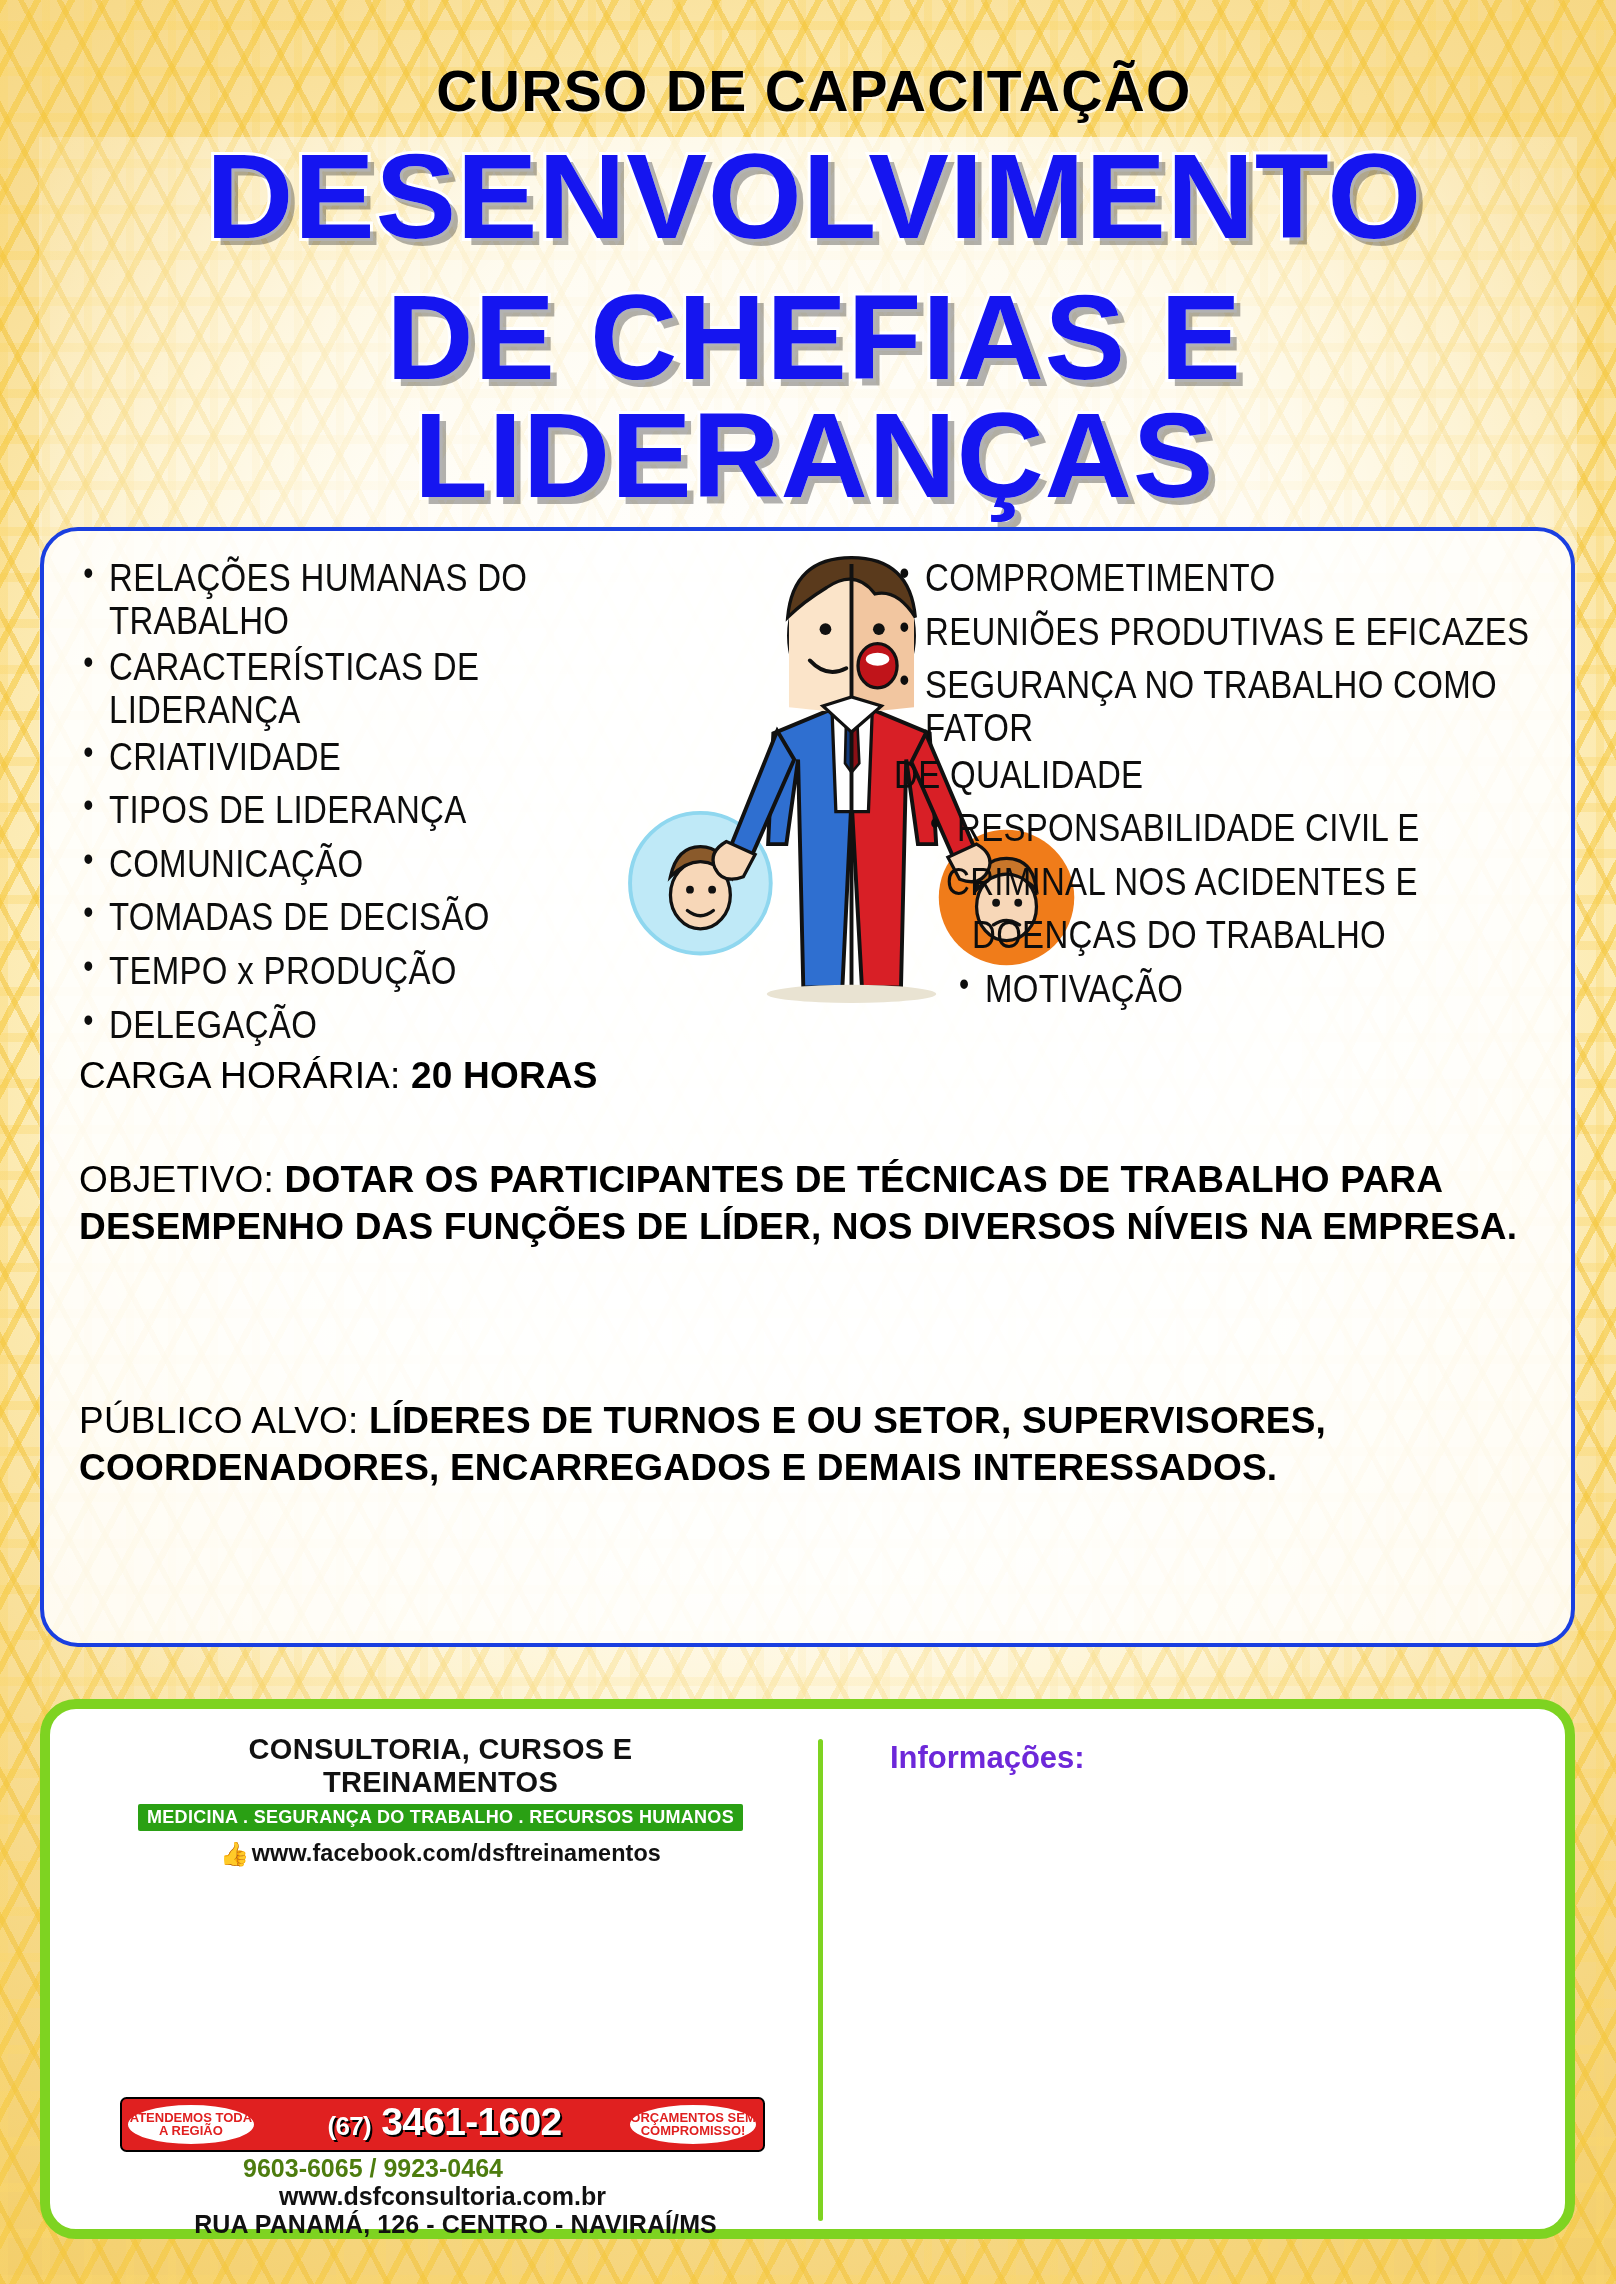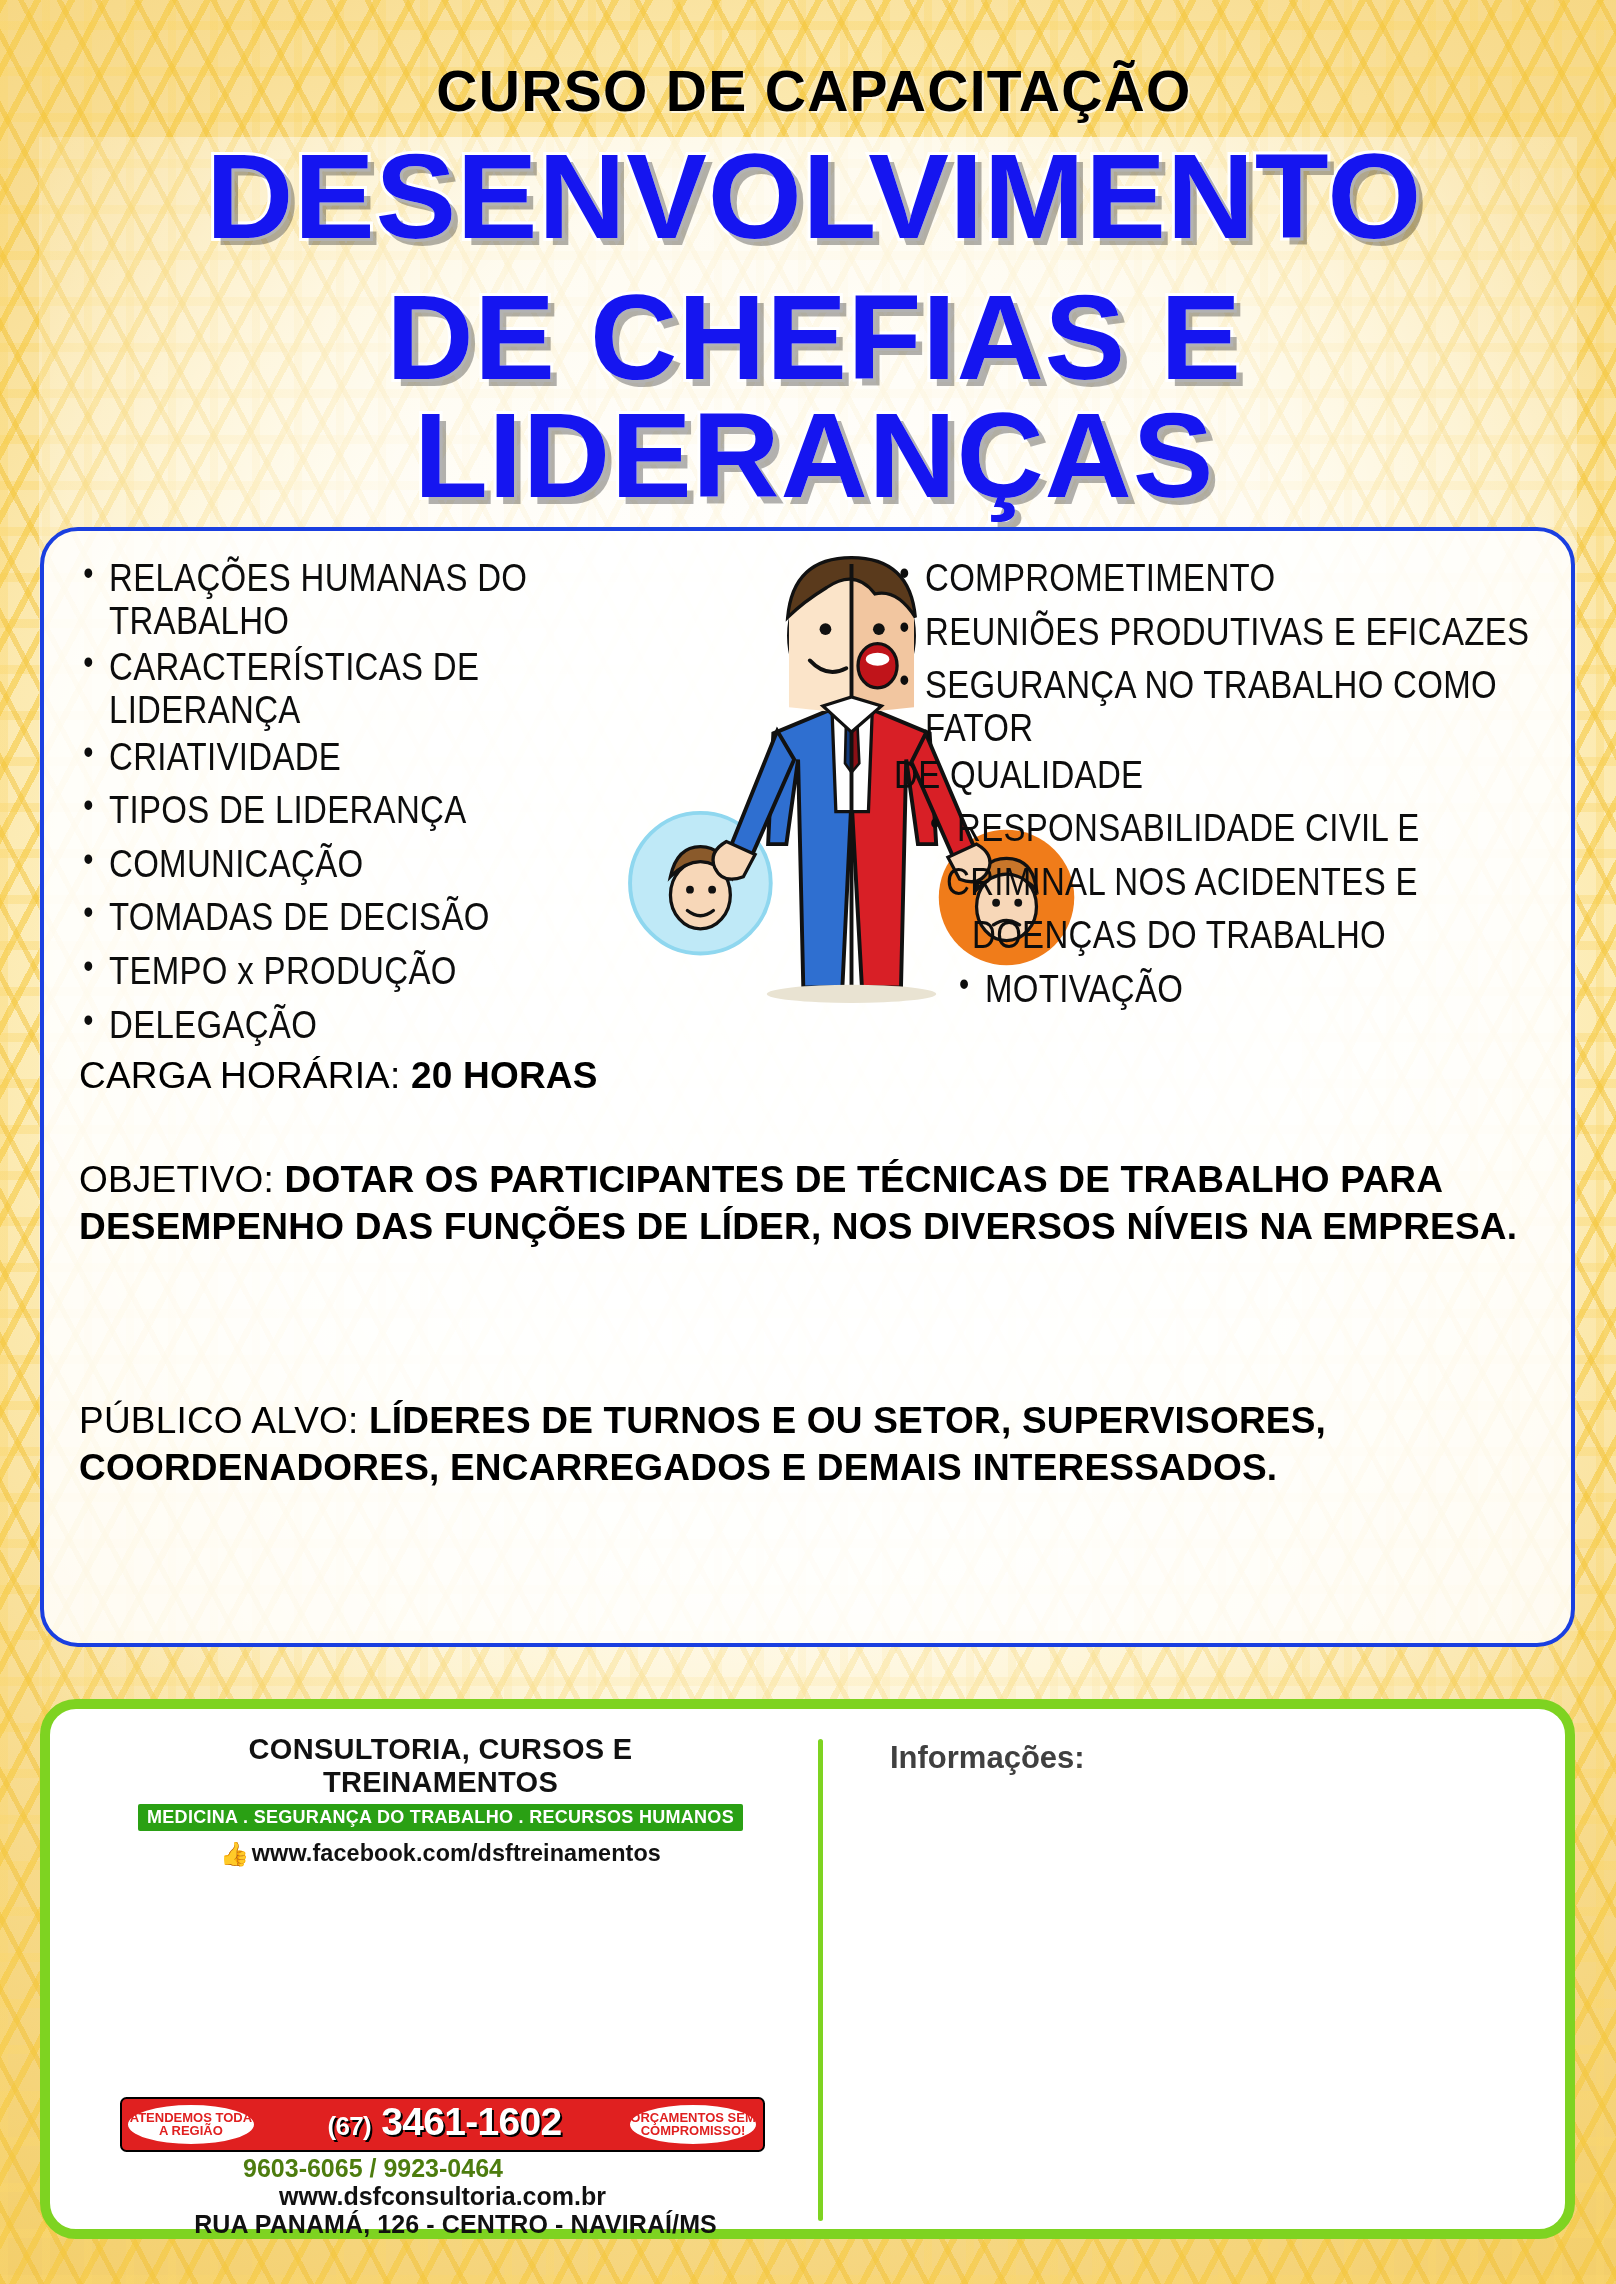--- a/index.html
+++ b/index.html
@@ -306,21 +306,21 @@
     height: 482px;
     background: #7ed321;
     border-radius: 2.6px;
   }
   .info-label {
     position: absolute;
     left: 840px;
     top: 31px;
     font-size: 31px;
     font-weight: bold;
-    color: #404040;
+    color: #6d28d9;
   }
 </style>
 </head>
 <body>
 
 <div class="poster">
 
   <div class="layer">
     <div class="kicker">CURSO DE CAPACITAÇÃO</div>
     <div class="title-wrap">

